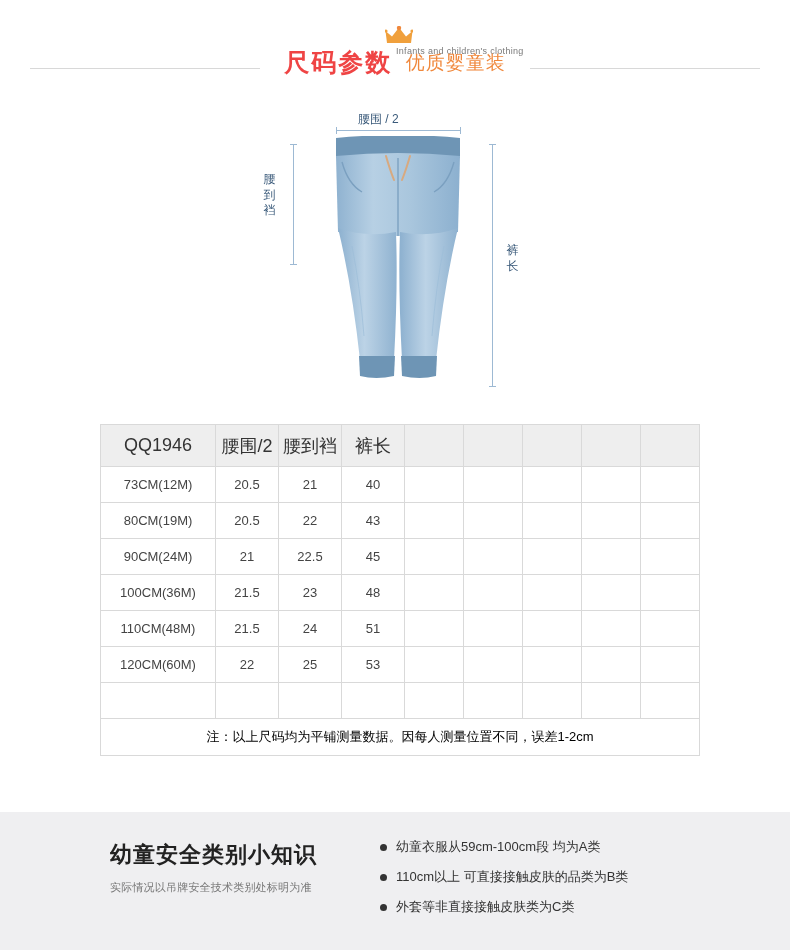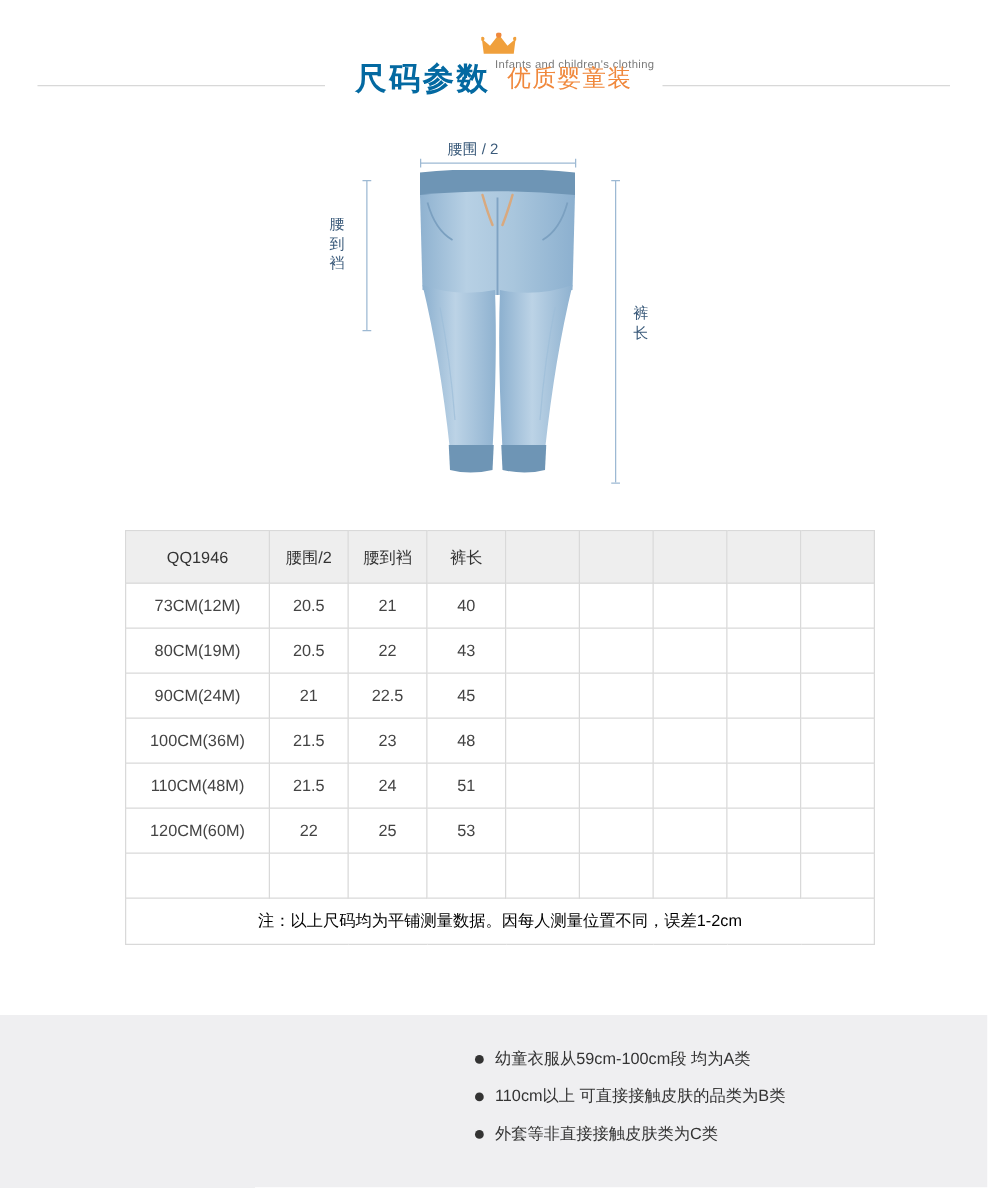--- a/index.html
+++ b/index.html
@@ -37,21 +37,21 @@
   .title-wrap {
     position: absolute;
     top: 46px;
     left: 0;
     width: 790px;
     text-align: center;
   }
   .title-main {
     font-size: 25px;
     font-weight: bold;
-    color: #0369a1;
+    color: #ef4444;
     letter-spacing: 2px;
     display: inline-block;
     vertical-align: middle;
   }
   .title-sub {
     font-size: 19px;
     color: #f0883c;
     letter-spacing: 1px;
     display: inline-block;
     vertical-align: middle;
@@ -131,21 +131,21 @@
   table.size-table td {
     border: 1px solid #d9d9d9;
     height: 35px;
     text-align: center;
     font-size: 13px;
     color: #444;
     padding: 0;
   }
   table.size-table tr.head td {
     background: #eeeeee;
-    font-size: 13px;
+    font-size: 18px;
     color: #333;
     height: 41px;
   }
   td.c0 { width: 114px; }
   td.c1, td.c2, td.c3 { width: 62px; }
   td.c4, td.c5, td.c6, td.c7, td.c8 { width: 58px; }
   tr.note-row td {
     height: 36px;
     font-size: 13px;
     color: #000000;
@@ -374,20 +374,24 @@
         </tr>
 
         <tr class="note-row">
           <td colspan="9">注：以上尺码均为平铺测量数据。因每人测量位置不同，误差1-2cm</td>
         </tr>
       </tbody>
     </table>
   </div>
 
   <div class="bottom">
+    <div class="bottom-left">
+      <div class="bottom-title">幼童安全类别小知识</div>
+      <div class="bottom-sub">实际情况以吊牌安全技术类别处标明为准</div>
+    </div>
     <div class="bottom-right">
       <div class="bullet-row">
         <span class="bullet-dot"></span>
         <span>幼童衣服从59cm-100cm段 均为A类</span>
       </div>
       <div class="bullet-row">
         <span class="bullet-dot"></span>
         <span>110cm以上 可直接接触皮肤的品类为B类</span>
       </div>
       <div class="bullet-row">

